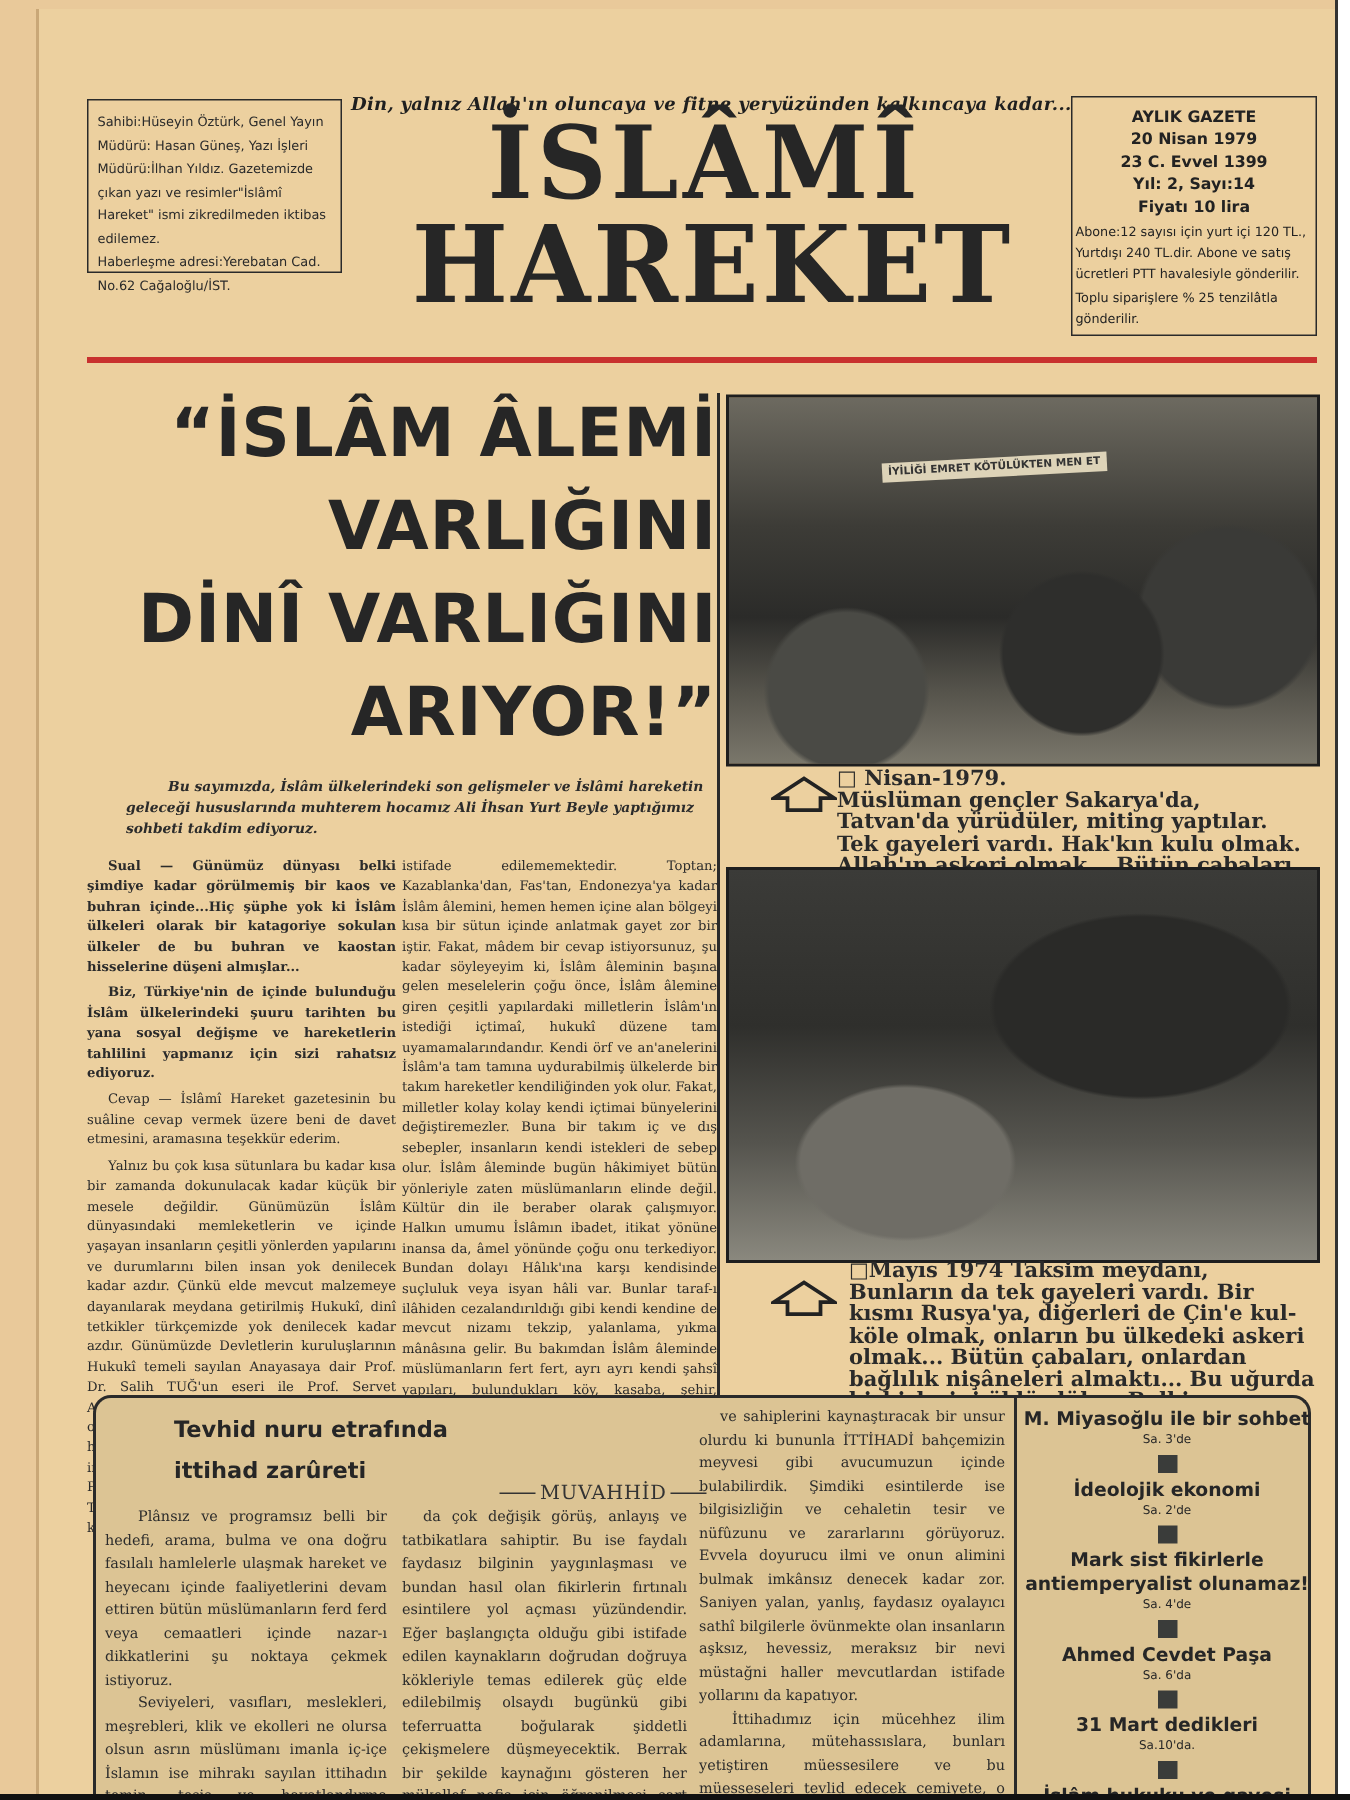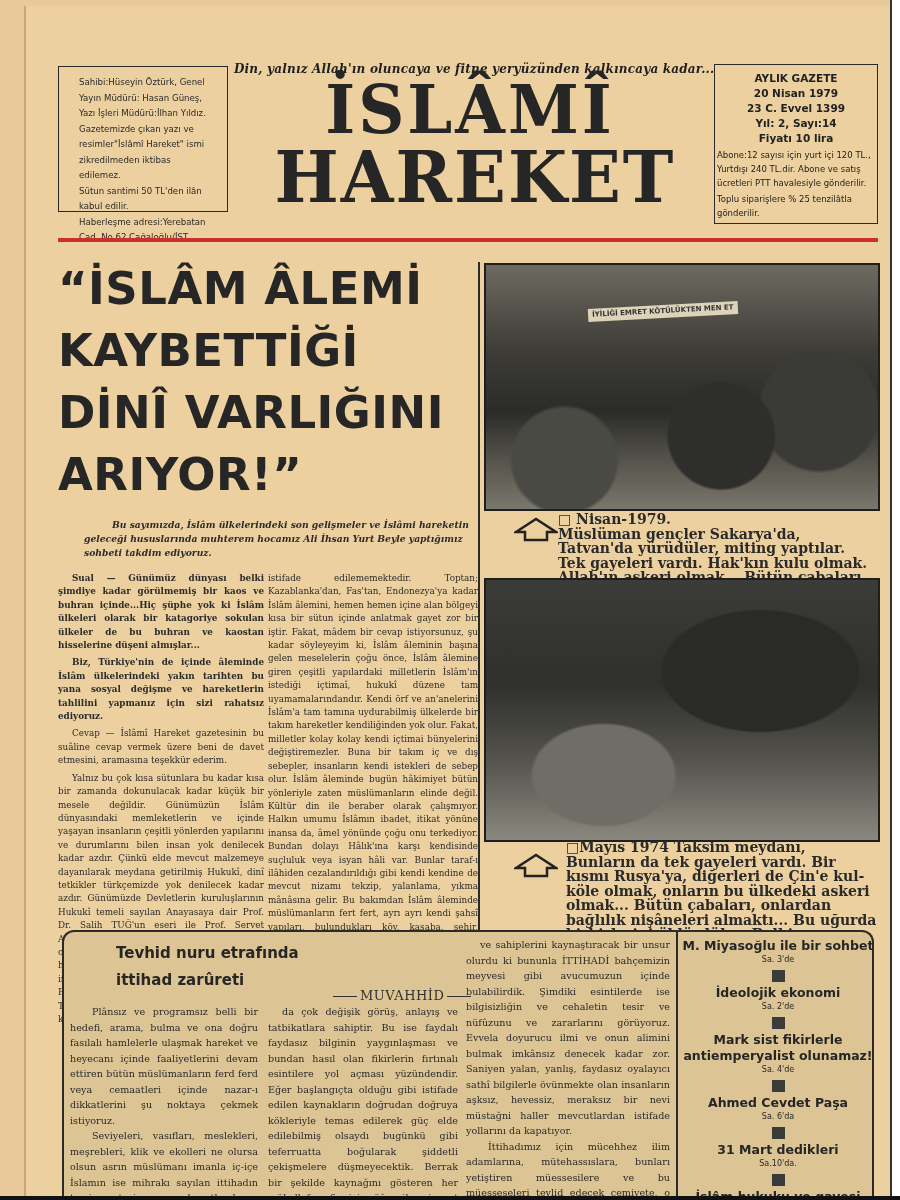--- a/index.html
+++ b/index.html
@@ -9,34 +9,34 @@
     font-family:"DejaVu Serif", serif; color:#1f1f1f;
   }
   .page {
     position:absolute; left:24px; top:6px; width:870px; height:1194px;
     background:#ecd09f;
     border-left:2px solid #c9a777;
   }
   .right-edge { position:absolute; right:0; top:0; width:8px; height:1200px; background:#fff; border-left:2px solid #333; }
   .box { position:absolute; border:1.5px solid #2a2a2a; box-sizing:border-box; }
   
-  .imprint { left:58px; top:66px; width:170px; height:146px; padding:8px 20px; font-family:"DejaVu Sans", sans-serif; font-size:8.6px; line-height:15.5px; color:#2a2a2a; }
+  .imprint { left:58px; top:66px; width:170px; height:116px; padding:8px 6px; font-family:"DejaVu Sans", sans-serif; font-size:8.6px; line-height:15.5px; color:#2a2a2a; }
   .imprint p { margin:0; }
   
   .info { left:714px; top:64px; width:164px; height:160px; padding:6px 2px; font-family:"DejaVu Sans", sans-serif; text-align:center; color:#222; }
   .info .b { font-weight:bold; font-size:10.5px; line-height:15px; }
   .info .sm { font-size:8.5px; line-height:14px; text-align:left; margin-top:2px; }
   
   .motto { position:absolute; left:234px; top:62px; width:475px; font-family:"DejaVu Serif", serif; font-style:italic; font-weight:bold; font-size:12px; letter-spacing:0.2px; white-space:nowrap; }
   .title1 { position:absolute; left:290px; top:76px; width:360px; text-align:center; font-family:"DejaVu Serif", serif; font-weight:bold; font-size:64px; line-height:68px; letter-spacing:3px; color:#262626; transform:scaleY(1.05); }
   .title2 { position:absolute; left:240px; top:142px; width:470px; text-align:center; font-family:"DejaVu Serif", serif; font-weight:bold; font-size:68px; line-height:70px; letter-spacing:2px; color:#262626; transform:scaleY(1.05); }
   .redline { position:absolute; left:58px; top:238px; width:820px; height:4px; background:#c8312e; }
   
   .headline { position:absolute; left:58px; top:258px; width:420px; font-family:"DejaVu Sans", sans-serif; font-weight:bold; font-size:45px; line-height:62px; color:#262626; letter-spacing:0.5px; }
-  .headline div { white-space:nowrap; }
+  .headline div { white-space:nowrap;text-align:right; }
   .intro { position:absolute; left:84px; top:518px; width:390px; font-style:italic; font-weight:bold; font-size:9.2px; line-height:14px; color:#2b2b2b; text-indent:28px; }
   .col { position:absolute; font-size:8.8px; line-height:13.4px; text-align:justify; color:#2b2b2b; }
   .col p { margin:0 0 4px 0; text-indent:14px; }
   .col p.q { font-weight:bold; }
   .colA { left:58px; top:572px; width:206px; }
   .colB { left:268px; top:572px; width:210px; }
   .colB .cont { text-align:right; padding-right:18px; font-family:"DejaVu Sans", sans-serif; font-size:8.5px; text-indent:0; }
   .vrule { position:absolute; width:2px; background:#2a2a2a; }
   
   .photo { position:absolute; border:2px solid #1e1e1e; overflow:hidden; }
@@ -75,21 +75,20 @@
   .bottom-shadow { position:absolute; left:0; top:1196px; width:900px; height:4px; background:#111; }
 </style>
 </head>
 <body>
 
 <div class="page"></div>
 <div class="right-edge"></div>
 
 <div class="box imprint">
   <p>Sahibi:Hüseyin Öztürk, Genel Yayın Müdürü: Hasan Güneş, Yazı İşleri Müdürü:İlhan Yıldız. Gazetemizde çıkan yazı ve resimler"İslâmî Hareket" ismi zikredilmeden iktibas edilemez.</p>
-  <p>Sütun santimi 50 TL'den ilân kabul edilir.</p>
   <p>Haberleşme adresi:Yerebatan Cad. No.62 Cağaloğlu/İST.</p>
 </div>
 
 <div class="motto">Din, yalnız Allah'ın oluncaya ve fitne yeryüzünden kalkıncaya kadar...</div>
 <div class="title1">İSLÂMÎ</div>
 <div class="title2">HAREKET</div>
 
 <div class="box info">
   <div class="b">AYLIK GAZETE</div>
   <div class="b">20 Nisan 1979</div>
@@ -97,29 +96,29 @@
   <div class="b">Yıl: 2, Sayı:14</div>
   <div class="b">Fiyatı 10 lira</div>
   <div class="sm">Abone:12 sayısı için yurt içi 120 TL., Yurtdışı 240 TL.dir. Abone ve satış ücretleri PTT havalesiyle gönderilir.</div>
   <div class="sm">Toplu siparişlere % 25 tenzilâtla gönderilir.</div>
 </div>
 
 <div class="redline"></div>
 
 <div class="headline">
   <div>“İSLÂM ÂLEMİ</div>
-  <div>KAYBETTİĞİ</div>
+  <div>VARLIĞINI</div>
   <div>DİNÎ VARLIĞINI</div>
   <div>ARIYOR!”</div>
 </div>
 <div class="intro">Bu sayımızda, İslâm ülkelerindeki son gelişmeler ve İslâmi hareketin geleceği hususlarında muhterem hocamız Ali İhsan Yurt Beyle yaptığımız sohbeti takdim ediyoruz.</div>
 
 <div class="col colA">
   <p class="q">Sual — Günümüz dünyası belki şimdiye kadar görülmemiş bir kaos ve buhran içinde...Hiç şüphe yok ki İslâm ülkeleri olarak bir katagoriye sokulan ülkeler de bu buhran ve kaostan hisselerine düşeni almışlar...</p>
-  <p class="q">Biz, Türkiye'nin de içinde âleminde İslâm ülkelerindeki yakın tarihten bu yana sosyal değişme ve hareketlerin tahlilini yapmanız için sizi rahatsız ediyoruz.</p>
+  <p class="q">Biz, Türkiye'nin de içinde bulunduğu İslâm ülkelerindeki şuuru tarihten bu yana sosyal değişme ve hareketlerin tahlilini yapmanız için sizi rahatsız ediyoruz.</p>
   <p>Cevap — İslâmî Hareket gazetesinin bu suâline cevap vermek üzere beni de davet etmesini, aramasına teşekkür ederim.</p>
   <p>Yalnız bu çok kısa sütunlara bu kadar kısa bir zamanda dokunulacak kadar küçük bir mesele değildir. Günümüzün İslâm dünyasındaki memleketlerin ve içinde yaşayan insanların çeşitli yönlerden yapılarını ve durumlarını bilen insan yok denilecek kadar azdır. Çünkü elde mevcut malzemeye dayanılarak meydana getirilmiş Hukukî, dinî tetkikler türkçemizde yok denilecek kadar azdır. Günümüzde Devletlerin kuruluşlarının Hukukî temeli sayılan Anayasaya dair Prof. Dr. Salih TUĞ'un eseri ile Prof. Servet ARMAĞAN'ın yeni yeni meydana gelmekte olan "İslâm Devletleri Anayasalarına ait hacimce küçük mâna yönünden değerli incelemelerinden başkasını bilmiyorum. Pakistanlı Alim Mücahid Mevdudi'nin Türkçeye çevrilen eserleri ise baskısı ve kullanılmasındaki zorluk yüzünden herkesce</p>
 </div>
 <div class="col colB">
   <p style="text-indent:0">istifade edilememektedir. Toptan; Kazablanka'dan, Fas'tan, Endonezya'ya kadar İslâm âlemini, hemen hemen içine alan bölgeyi kısa bir sütun içinde anlatmak gayet zor bir iştir. Fakat, mâdem bir cevap istiyorsunuz, şu kadar söyleyeyim ki, İslâm âleminin başına gelen meselelerin çoğu önce, İslâm âlemine giren çeşitli yapılardaki milletlerin İslâm'ın istediği içtimaî, hukukî düzene tam uyamamalarındandır. Kendi örf ve an'anelerini İslâm'a tam tamına uydurabilmiş ülkelerde bir takım hareketler kendiliğinden yok olur. Fakat, milletler kolay kolay kendi içtimai bünyelerini değiştiremezler. Buna bir takım iç ve dış sebepler, insanların kendi istekleri de sebep olur. İslâm âleminde bugün hâkimiyet bütün yönleriyle zaten müslümanların elinde değil. Kültür din ile beraber olarak çalışmıyor. Halkın umumu İslâmın ibadet, itikat yönüne inansa da, âmel yönünde çoğu onu terkediyor. Bundan dolayı Hâlık'ına karşı kendisinde suçluluk veya isyan hâli var. Bunlar taraf-ı ilâhiden cezalandırıldığı gibi kendi kendine de mevcut nizamı tekzip, yalanlama, yıkma mânâsına gelir. Bu bakımdan İslâm âleminde müslümanların fert fert, ayrı ayrı kendi şahsî yapıları, bulundukları köy, kasaba, şehir, cemiyet hatta kabile yapıları ferdin günlük ve umûmî işlerine tesir ediyor, çeşitli meseleler çıkarıyor. Dolayısıyla İslâm âlemi Hicretin</p>
   <p class="cont">(Devamı Sa. 8'de)</p>
 </div>
 <div class="vrule" style="left:478px; top:262px; height:668px;"></div>
 
 <div class="photo photo1">

